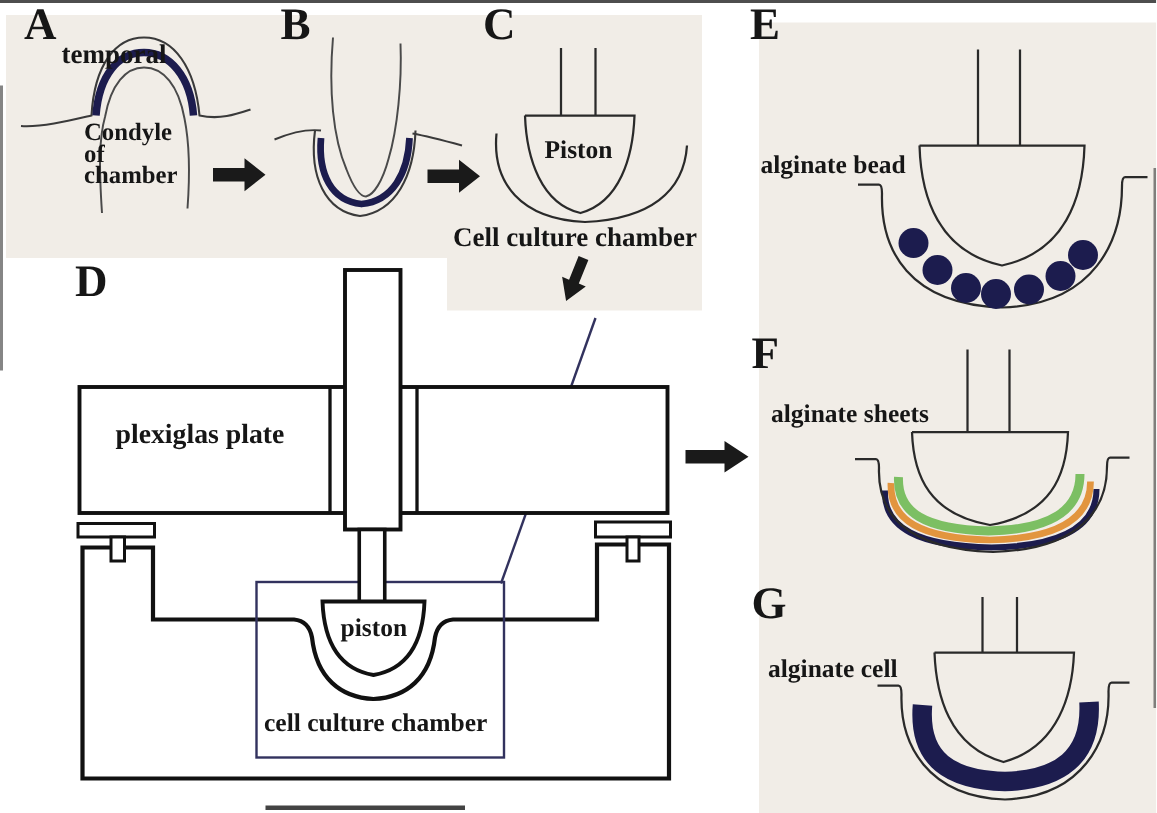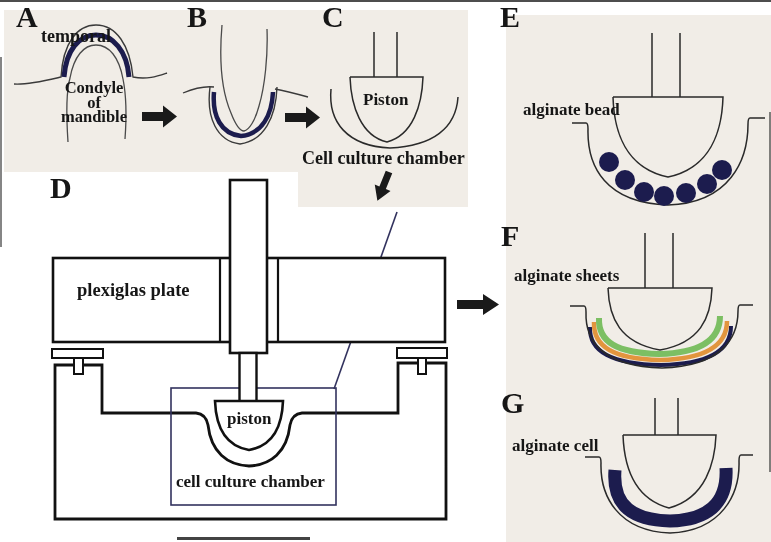--- a/index.html
+++ b/index.html
@@ -10,21 +10,21 @@
   .bg{position:absolute;background:#f1ede7;}
   .strip-a{left:4px;top:10px;width:464px;height:162px;}
   .strip-a-ext{left:298px;top:10px;width:170px;height:197px;}
   .col-efg{left:506px;top:15px;width:265px;height:527px;}
   svg.draw{position:absolute;left:0;top:0;}
   .txt{position:absolute;font-weight:bold;white-space:nowrap;line-height:1.05;}
   .plabel{font-size:30px;line-height:28px;}
   .t17{font-size:17px;}
   .t18{font-size:18px;}
   .t19{font-size:18.5px;}
-  .condyle-block{width:76px;text-align:center;font-size:16.5px;line-height:14.5px;white-space:normal;}
+  .condyle-block{width:76px;text-align:left;font-size:16.5px;line-height:14.5px;white-space:normal;}
 </style>
 </head>
 <body>
 
 <div class="stage">
 
   <div class="bg strip-a"></div>
   <div class="bg strip-a-ext"></div>
   <div class="bg col-efg"></div>
 
@@ -109,35 +109,35 @@
       <path d="M 623,435 L 716,435 C 715,462 706,498 669,508 C 632,498 624,462 623,435" fill="none" stroke="#2a2a2a" stroke-width="1.5"></path>
       <path d="M 585,457 L 599,457 Q 601,457 601,463 C 600,496 618,531 670,533 C 722,531 740,494 739,461 Q 739,455 741,455 L 753,455" fill="none" stroke="#2a2a2a" stroke-width="1.5"></path>
     </g>
   </svg>
 
   <div class="txt plabel" style="left:16px;top:3px;">A</div>
   <div class="txt t18" style="left:8px;top:27px;margin-left:33px;">temporal</div>
   <div class="txt condyle-block" style="left:56px;top:81px;">
     <div>Condyle</div>
     <div>of</div>
-    <div>mandible</div>
+    <div>chamber</div>
   </div>
 
   <div class="txt plabel" style="left:187px;top:3px;">B</div>
   <div class="txt plabel" style="left:322px;top:3px;">C</div>
   <div class="txt t17" style="left:363px;top:91px;">Piston</div>
   <div class="txt t18" style="left:302px;top:149px;">Cell culture chamber</div>
 
   <div class="txt plabel" style="left:50px;top:174px;">D</div>
   <div class="txt t19" style="left:77px;top:281px;">plexiglas plate</div>
   <div class="txt t17" style="left:227px;top:410px;">piston</div>
   <div class="txt t17" style="left:176px;top:473px;">cell culture chamber</div>
 
   <div class="txt plabel" style="left:500px;top:3px;">E</div>
-  <div class="txt t17" style="left:507px;top:101px;margin-left:16px;">alginate bead</div>
+  <div class="txt t17" style="left:507px;top:101px;">alginate bead</div>
 
   <div class="txt plabel" style="left:501px;top:222px;">F</div>
   <div class="txt t17" style="left:514px;top:267px;">alginate sheets</div>
 
   <div class="txt plabel" style="left:501px;top:389px;">G</div>
   <div class="txt t17" style="left:512px;top:437px;">alginate cell</div>
 
 </div>
 
 </body></html>

